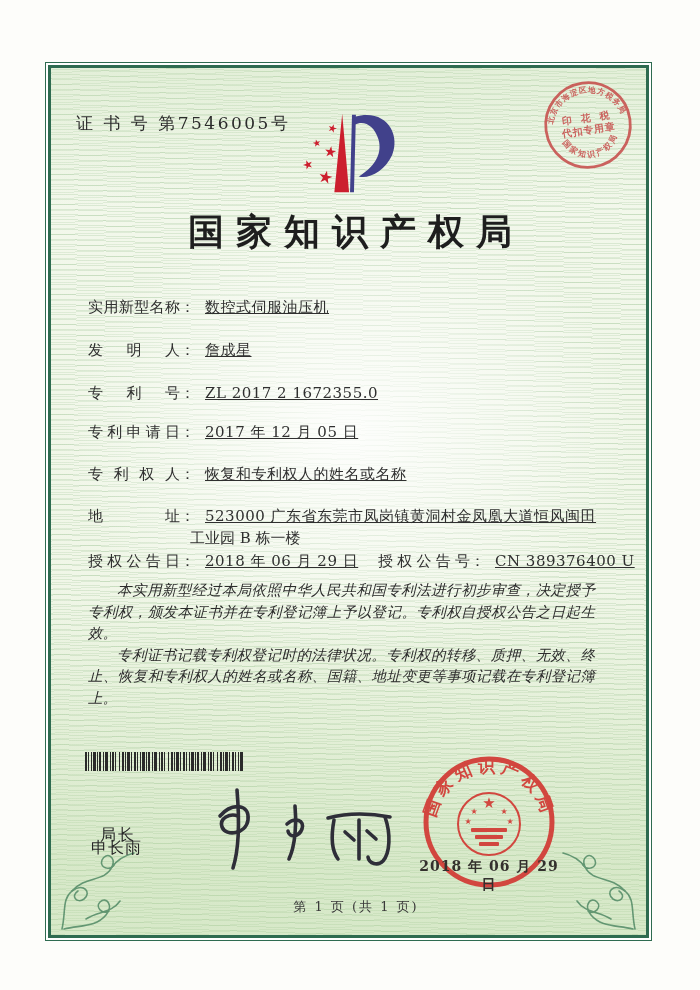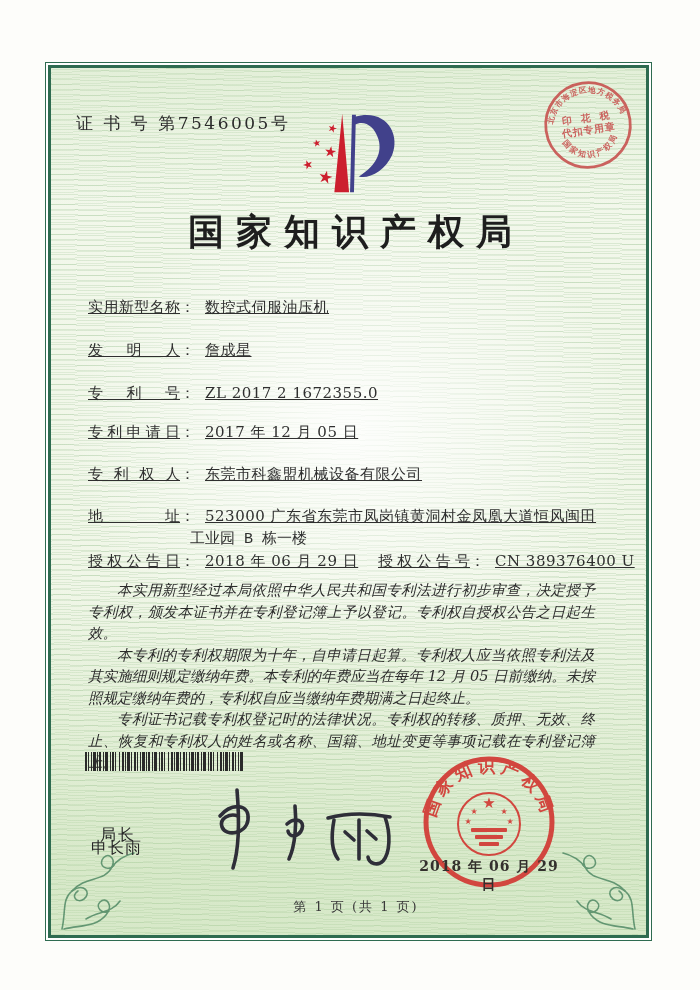--- a/index.html
+++ b/index.html
@@ -39,25 +39,24 @@
     left:0; top:208px; width:700px; text-align:center;
     font-size:36px; font-weight:600; color:#1e1e1e;
     letter-spacing:12px; text-indent:12px;
   }
   
   .field-row { left:88px; font-size:15px; color:#2f2f2f; white-space:nowrap; }
   .flabel {
     display:inline-block; width:92px;
     text-align:justify; text-align-last:justify;
     vertical-align:top;
-    text-decoration:underline;
   }
   .fcolon { display:inline-block; }
   .fvalue { margin-left:10px; letter-spacing:.5px;text-decoration:underline; }
-  .addr-line2 { left:190px; font-size:15px; color:#2f2f2f;font-family:Liberation Mono, monospace; }
+  .addr-line2 { left:190px; font-size:15px; color:#2f2f2f; }
   .gaz-right { position:absolute; left:290px; top:0; white-space:nowrap; }
   
   .body-text {
     left:88px; top:580px; width:507px;
     font-size:14.5px; line-height:21.5px; color:#2c2c2c;
     text-align:justify; font-style:italic;
   }
   .body-text p { text-indent:2em; }
   
   .barcode { left:85px; top:752px; width:158px; height:19px; }
@@ -140,36 +139,35 @@
 <div class="abs field-row" style="top:341px">
   <span class="flabel">发明人</span><span class="fcolon">：</span><span class="fvalue">詹成星</span>
 </div>
 <div class="abs field-row" style="top:384px">
   <span class="flabel">专利号</span><span class="fcolon">：</span><span class="fvalue">ZL 2017 2 1672355.0</span>
 </div>
 <div class="abs field-row" style="top:423px">
   <span class="flabel">专利申请日</span><span class="fcolon">：</span><span class="fvalue">2017 年 12 月 05 日</span>
 </div>
 <div class="abs field-row" style="top:465px">
-  <span class="flabel">专利权人</span><span class="fcolon">：</span><span class="fvalue">东莞市科鑫盟机械设备有限公司</span>
+  <span class="flabel">专利权人</span><span class="fcolon">：</span><span class="fvalue">恢复和专利权人的姓名或名称</span>
 </div>
 <div class="abs field-row" style="top:507px">
   <span class="flabel">地址</span><span class="fcolon">：</span><span class="fvalue">523000 广东省东莞市凤岗镇黄洞村金凤凰大道恒风闽田</span>
 </div>
 <div class="abs addr-line2" style="top:529px">工业园 B 栋一楼</div>
 <div class="abs field-row" style="top:552px">
   <span class="flabel">授权公告日</span><span class="fcolon">：</span><span class="fvalue">2018 年 06 月 29 日</span>
   <span class="gaz-right">
     <span class="flabel">授权公告号</span><span class="fcolon">：</span><span class="fvalue">CN 389376400 U</span>
   </span>
 </div>
 
 <div class="abs body-text">
   <p>本实用新型经过本局依照中华人民共和国专利法进行初步审查，决定授予专利权，颁发本证书并在专利登记簿上予以登记。专利权自授权公告之日起生效。</p>
-  <p>本专利的专利权期限为十年，自申请日起算。专利权人应当依照专利法及其实施细则规定缴纳年费。本专利的年费应当在每年 12 月 05 日前缴纳。未按照规定缴纳年费的，专利权自应当缴纳年费期满之日起终止。</p>
   <p>专利证书记载专利权登记时的法律状况。专利权的转移、质押、无效、终止、恢复和专利权人的姓名或名称、国籍、地址变更等事项记载在专利登记簿上。</p>
 </div>
 
 <svg class="abs barcode" viewBox="0 0 158 19" preserveAspectRatio="none">
   <path d="M0,9.5 H158" stroke="#2a2a2a" stroke-width="19" stroke-dasharray="2 1 1 2 1 1 3 1 1 1 2 2 1 1 3 2 1 1 2 1 1 3 1 2 2 1 1 1 3 1 1 2"></path>
 </svg>
 
 <div class="abs sig-role">局长</div>
 <div class="abs sig-name">申长雨</div>
 <svg class="abs sig-script" viewBox="0 0 228 92">

